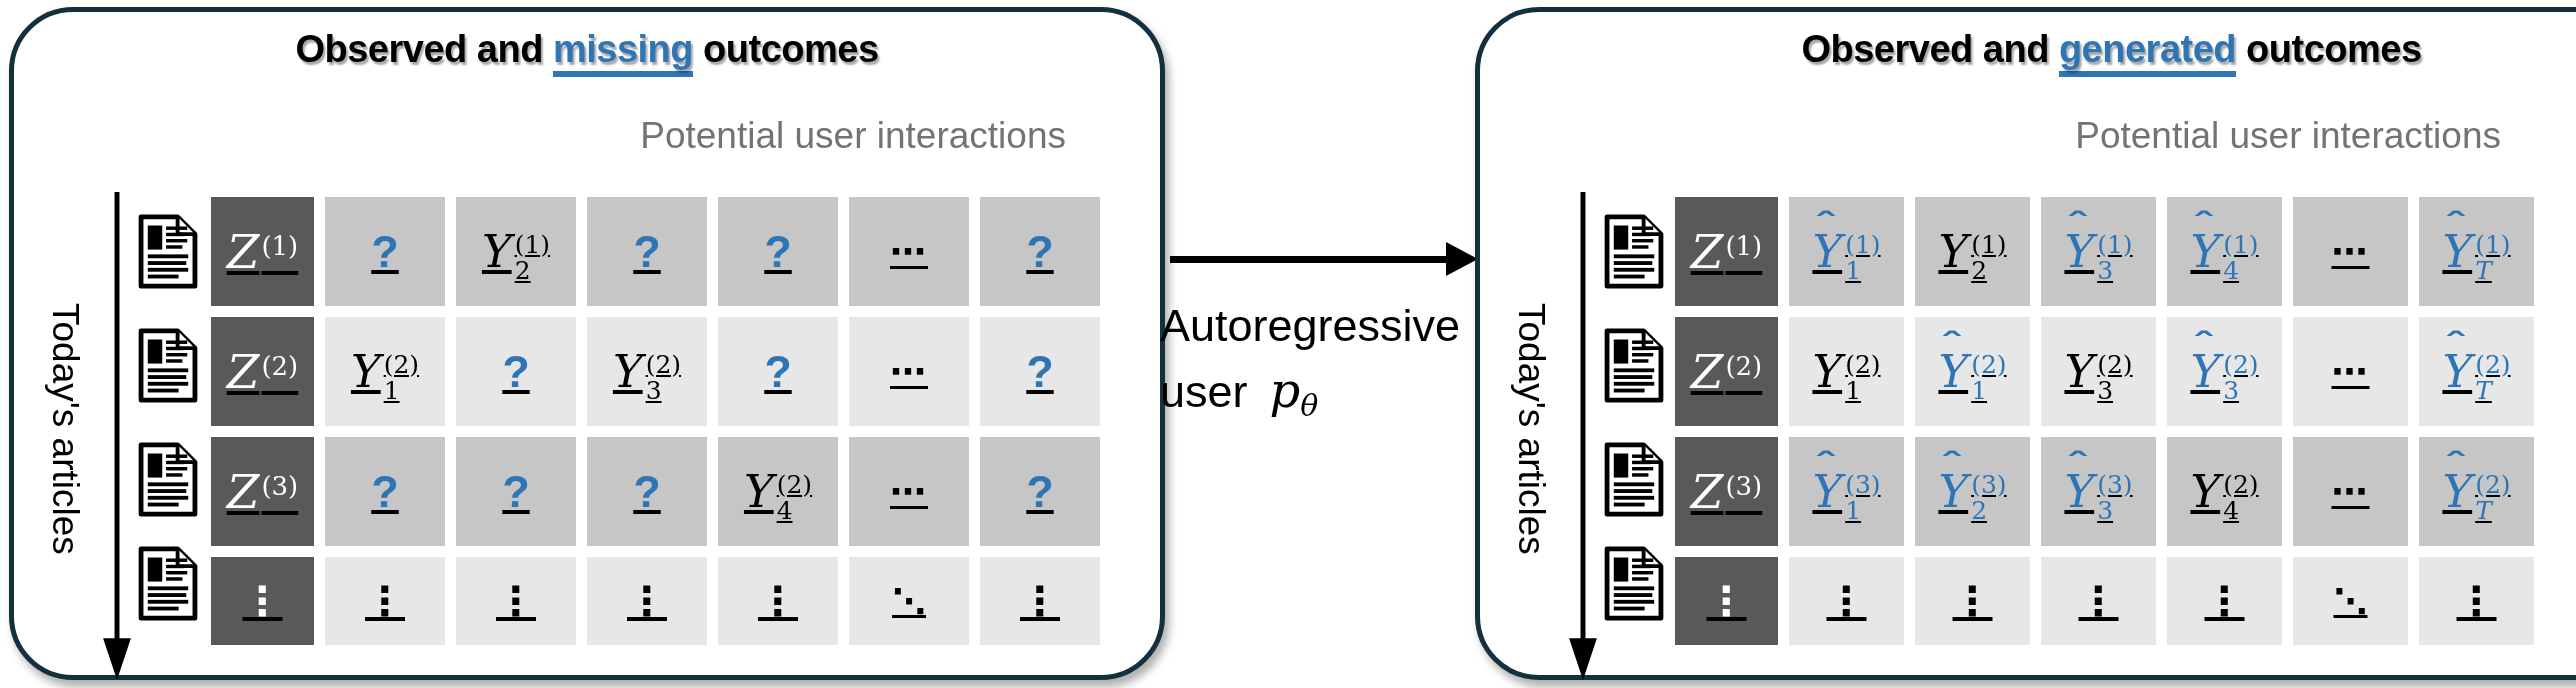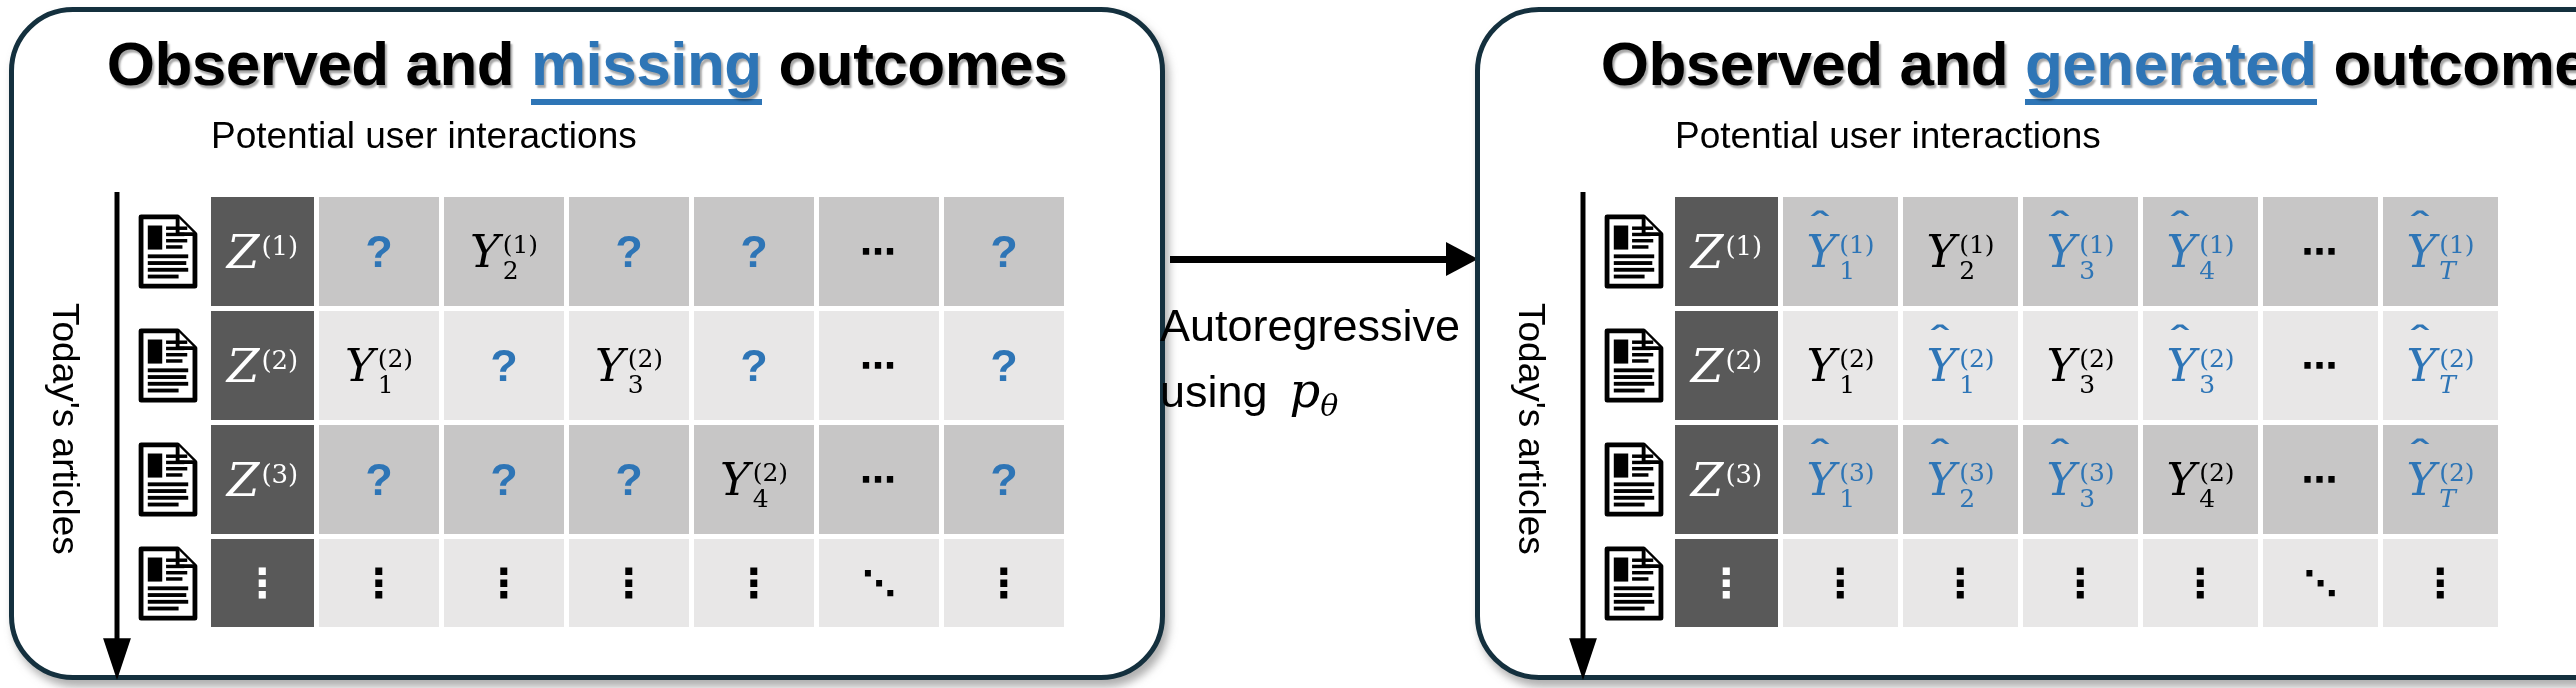--- a/index.html
+++ b/index.html
@@ -19,50 +19,51 @@
   .panel{
     position:absolute;top:7px;height:673px;background:#fff;
     border:5px solid var(--ink);border-radius:64px;
     box-shadow:4px 7px 9px rgba(110,110,110,.55);
   }
   .panel--left{left:9px;width:1156px;}
   .panel--right{left:1475px;width:1273px;}
 
   .panel-title{
     position:absolute;top:16px;left:0;right:0;text-align:center;
-    font-size:62px;font-weight:700;letter-spacing:-0.5px;
+    font-size:38px;font-weight:700;letter-spacing:-0.5px;
     text-shadow:2px 3px 2px rgba(0,0,0,.35);
   }
   .panel-title .accent{
     color:var(--accent);
     border-bottom:6px solid var(--accent);
     padding-bottom:1px;
   }
   .panel-subtitle{
-    position:absolute;top:103px;text-align:left;font-size:37px;color:#000000;
+    position:absolute;top:103px;text-align:right;font-size:37px;color:#737373;
   }
   .panel--left .panel-subtitle{left:197px;width:855px;}
   .panel--right .panel-subtitle{left:195px;width:826px;}
 
   .side-label{
     position:absolute;left:30px;top:179px;height:475px;
     writing-mode:vertical-rl;text-align:center;font-size:37px;color:#000;
   }
   .down-arrow{position:absolute;left:86px;top:177px;}
 
   .icons{
     position:absolute;left:117px;top:185px;
     display:grid;grid-template-rows:109px 109px 109px 88px;row-gap:5px;
   }
   .icon-slot{width:74px;display:flex;align-items:center;justify-content:center;}
 
   
   .grid{
-    position:absolute;top:185px;display:grid;gap:5px;
+    position:absolute;top:185px;display:grid;gap:11px;
     grid-template-rows:109px 109px 109px 88px;
+    text-decoration:underline;
   }
   .panel--left  .grid{left:197px;grid-template-columns:103px repeat(6,120px);}
   .panel--right .grid{left:195px;grid-template-columns:103px repeat(6,115px);}
 
   .cell{display:flex;align-items:center;justify-content:center;}
   .zcell{background:var(--dark);color:#fff;}
   .shadeA{background:var(--grayA);}
   .shadeB{background:var(--grayB);}
 
   
@@ -296,21 +297,21 @@
         <div class="cell shadeB">
           <span class="dots vdots">⋮</span>
         </div>
       </div>
   </section>
 
   <div class="mid-arrow-shaft"></div>
   <div class="mid-arrow-head"></div>
   <div class="mid-text">
     <div>Autoregressive</div>
-    <div><span>using</span><span class="ptheta"><i>p</i><span class="theta">θ</span></span></div>
+    <div><span>user</span><span class="ptheta"><i>p</i><span class="theta">θ</span></span></div>
   </div>
 
   <section class="panel panel--right">
     <h2 class="panel-title"><span>Observed and </span><span class="accent">generated</span><span> outcomes</span></h2>
     <div class="panel-subtitle">Potential user interactions</div>
     <div class="side-label">Today's articles</div>
     <svg class="down-arrow" width="34" height="493" viewBox="0 0 34 496">
       <line x1="17" y1="3" x2="17" y2="458" stroke="#000" stroke-width="5"></line>
       <polygon points="3,452 31,452 17,494" fill="#000"></polygon>
     </svg>

